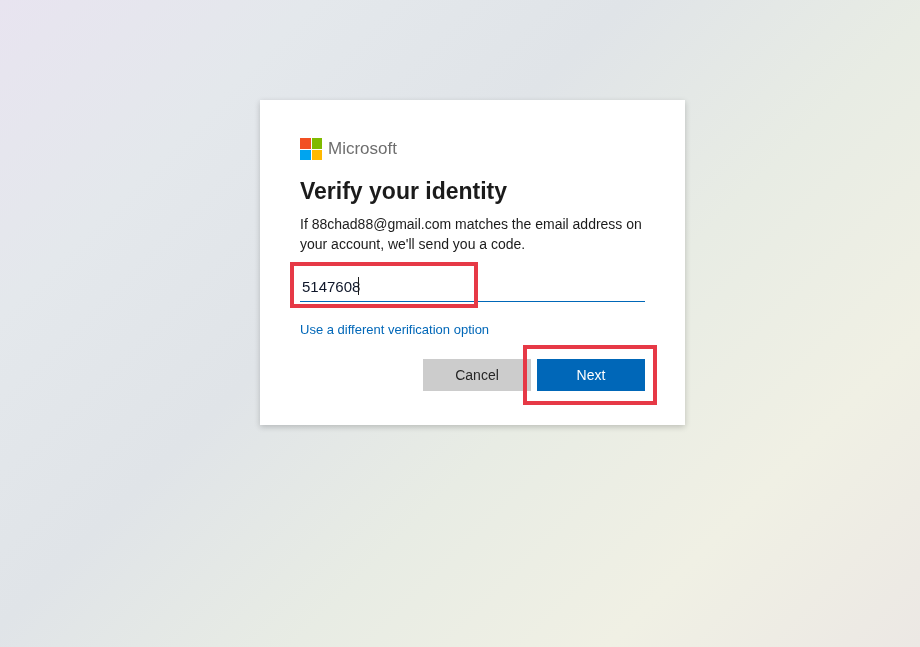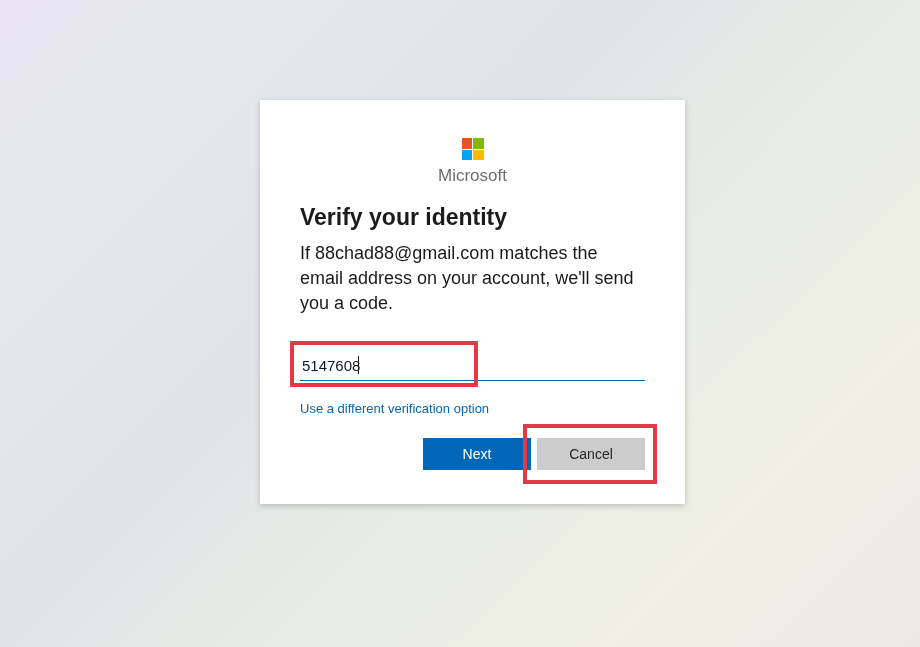--- a/index.html
+++ b/index.html
@@ -25,21 +25,20 @@
       background: #ffffff;
       box-shadow: 0 2px 6px rgba(0,0,0,0.2);
       padding: 38px 40px 34px 40px;
     }
     
     .brand-row {
       display: flex;
       align-items: center;
       gap: 6px;
       margin-bottom: 18px;
-      flex-direction: column;
     }
     
     .ms-logo {
       width: 22px;
       height: 22px;
       display: grid;
       grid-template-columns: 1fr 1fr;
       grid-template-rows: 1fr 1fr;
       gap: 1px;
     }
@@ -56,24 +55,24 @@
     }
     
     .heading {
       font-size: 23px;
       font-weight: 600;
       color: #1b1b1b;
       margin-bottom: 10px;
     }
     
     .description {
-      font-size: 18px;
+      font-size: 14px;
       color: #1b1b1b;
       line-height: 1.4;
-      margin-bottom: 34px;
+      margin-bottom: 18px;
     }
     
     .input-wrap {
       position: relative;
       margin-bottom: 18px;
     }
     
     .code-input {
       width: 100%;
       border: none;
@@ -173,17 +172,17 @@
   
   <div class="input-wrap">
     <input type="text" class="code-input" value="5147608" style="">
     <div class="caret"></div>
     <div class="highlight-box-input"></div>
   </div>
   
   <a class="link">Use a different verification option</a>
   
   <div class="button-row">
+    <button class="btn btn-secondary">Cancel</button>
     <button class="btn btn-primary">Next</button>
-    <button class="btn btn-secondary">Cancel</button>
     <div class="highlight-box-next"></div>
   </div>
 </div>
 
 </body></html>

